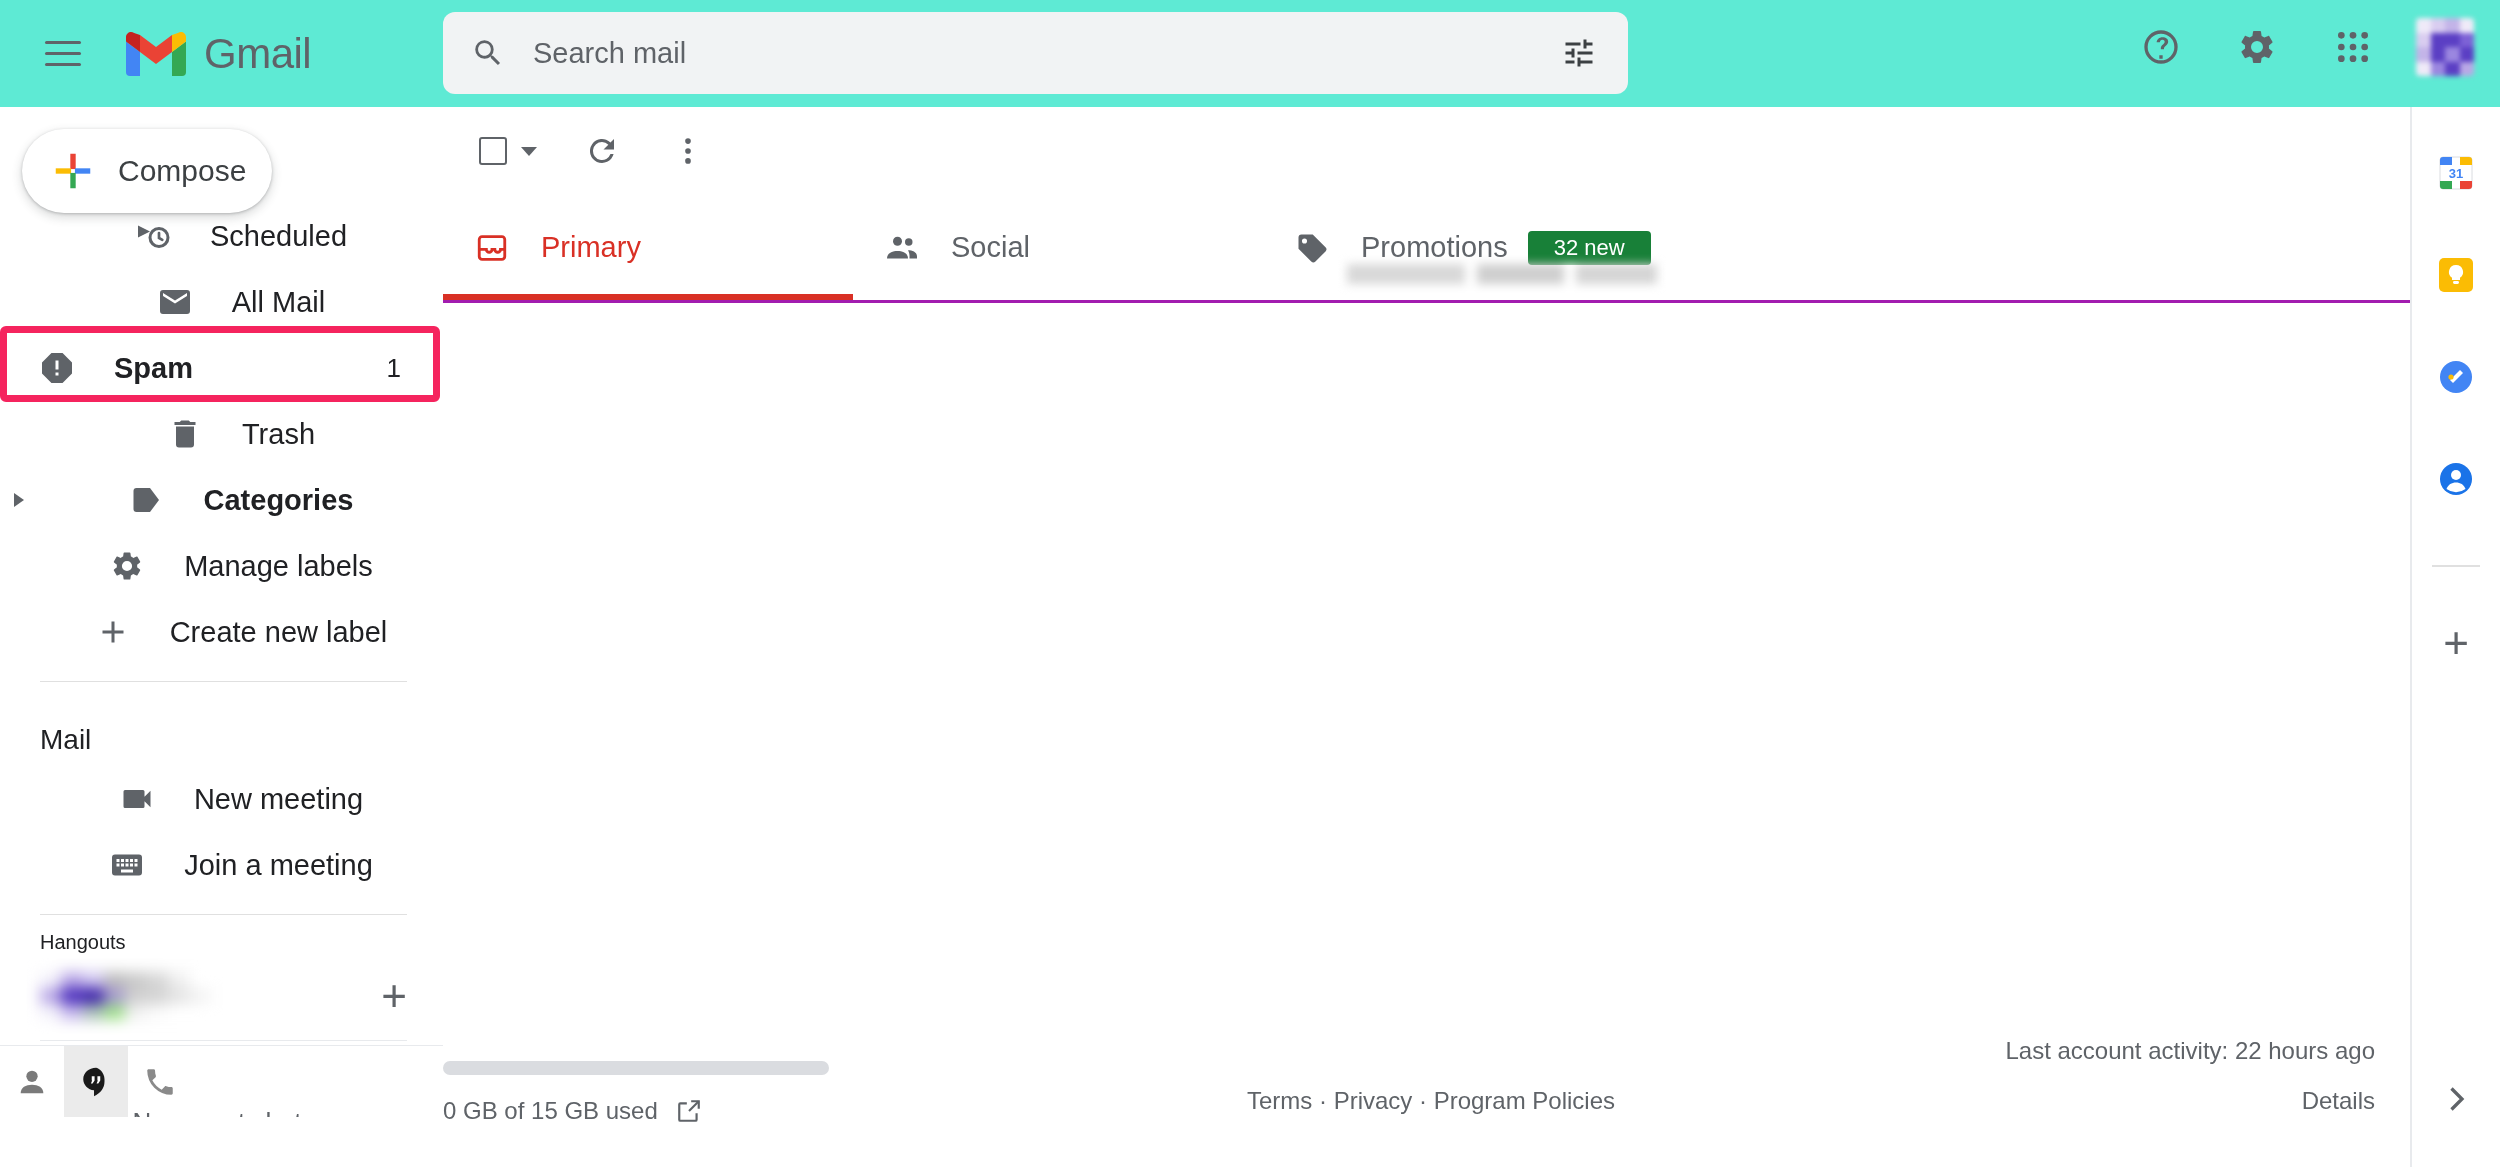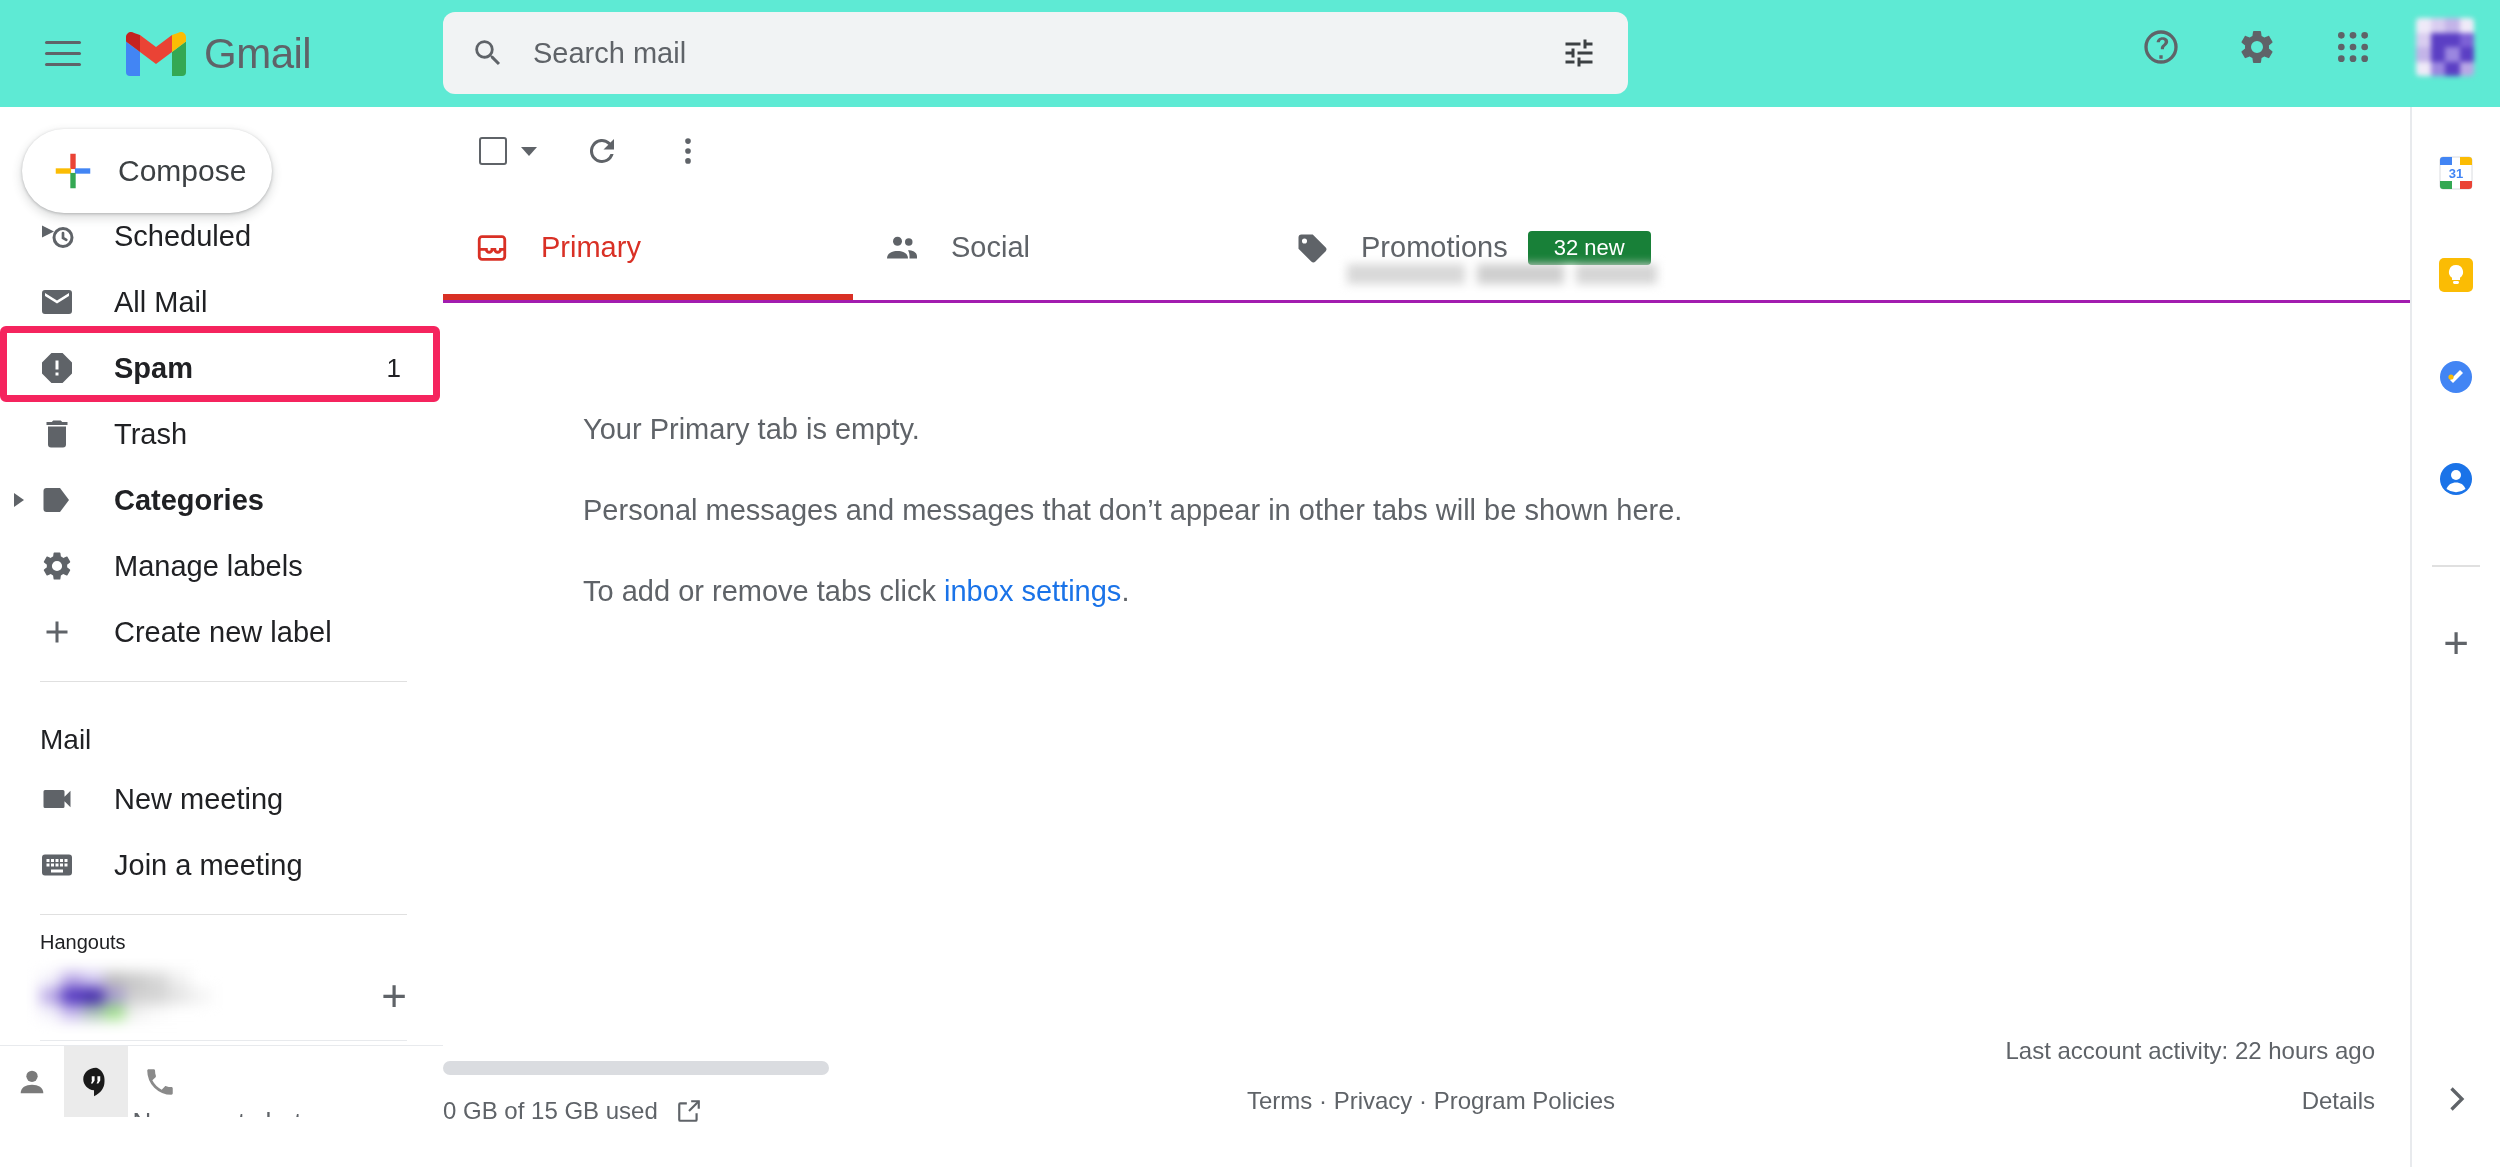--- a/index.html
+++ b/index.html
@@ -63,21 +63,21 @@
     box-shadow:0 1px 3px rgba(60,64,67,.30), 0 4px 9px 2px rgba(60,64,67,.15);
     display:flex; align-items:center; cursor:pointer;
   }
   .compose-plus { width:46px; height:46px; margin-left:28px; flex:none; }
   .compose-label { font-size:30px; color:#3c4043; margin-left:22px; }
 
   .navlist { margin-top:10px; }
   .navrow {
     position:relative; display:flex; align-items:center;
     height:66px; padding-left:36px; border-radius:0 34px 34px 0;
-    cursor:pointer; color:#202124;
+    cursor:pointer; color:#202124;justify-content:center;
   }
   .navrow .nicon { width:42px; height:42px; flex:none; display:flex; align-items:center; justify-content:center; }
   .navrow .nlabel { font-size:29px; margin-left:36px; color:#202124; white-space:nowrap; }
   .navrow .ncount { margin-left:auto; margin-right:42px; font-size:26px; color:#202124; }
   .navrow.bold .nlabel { font-weight:700; }
   .navrow .caret { position:absolute; left:14px; width:0;height:0;
     border-left:10px solid #5f6368; border-top:7px solid transparent; border-bottom:7px solid transparent; }
 
   
   .clip-row { height:46px; overflow:hidden; position:relative; }
@@ -454,27 +454,20 @@
           <svg width="36" height="36" viewBox="0 0 24 24" fill="#5f6368">
             <path d="M21 11.5L12.5 3H5a2 2 0 00-2 2v7.5L11.5 21a2 2 0 002.8 0l6.7-6.7a2 2 0 000-2.8zM7 9a1.7 1.7 0 110-3.4A1.7 1.7 0 017 9z"></path>
           </svg>
         </div>
         <div class="tlabel">Promotions</div>
         <div class="badge">32 new</div>
         <div class="tab-sub"></div>
       </div>
     </div>
 
-    <div class="empty-state">
-      <div class="es-line">Your Primary tab is empty.</div>
-      <div class="es-line">Personal messages and messages that don’t appear in other tabs will be shown here.</div>
-      <div class="es-line">
-        <span>To add or remove tabs click </span><span class="es-link">inbox settings</span><span>.</span>
-      </div>
-    </div>
 
     <div class="footer">
       <div class="storage">
         <div class="storage-bar"></div>
         <div class="storage-text">
           <span>0 GB of 15 GB used</span>
           <svg width="26" height="26" viewBox="0 0 24 24" fill="none" stroke="#5f6368" stroke-width="2">
             <path d="M14 3h7v7"></path>
               <path d="M21 3l-9 9"></path>
               <path d="M19 14v6a1 1 0 01-1 1H4a1 1 0 01-1-1V6a1 1 0 011-1h6"></path>

